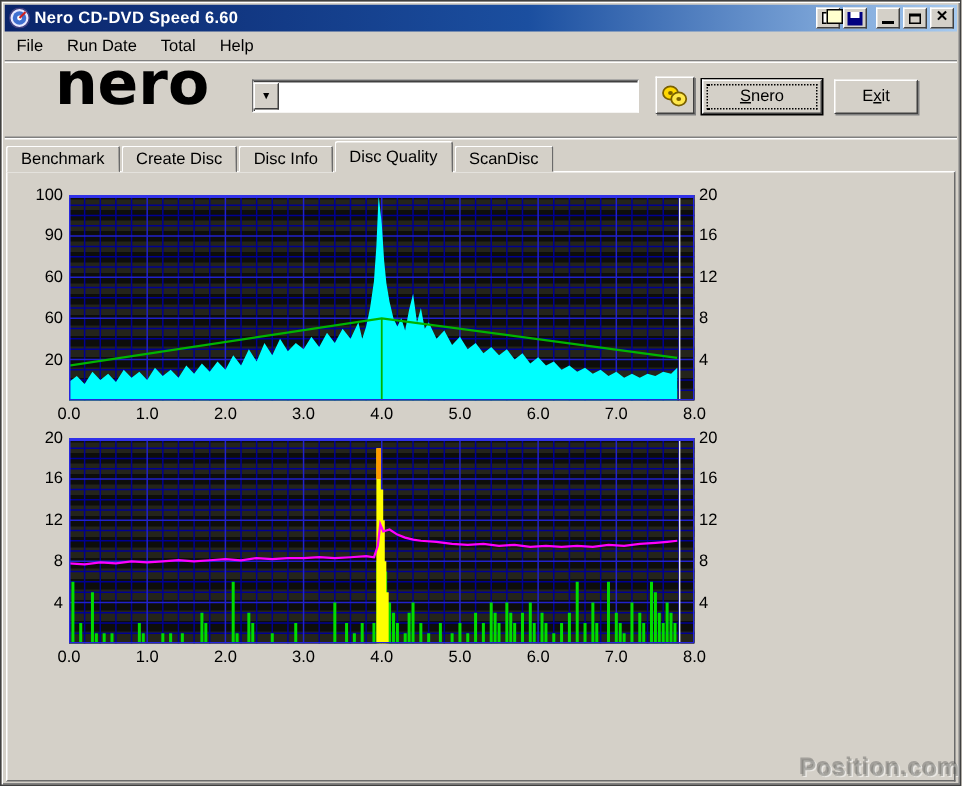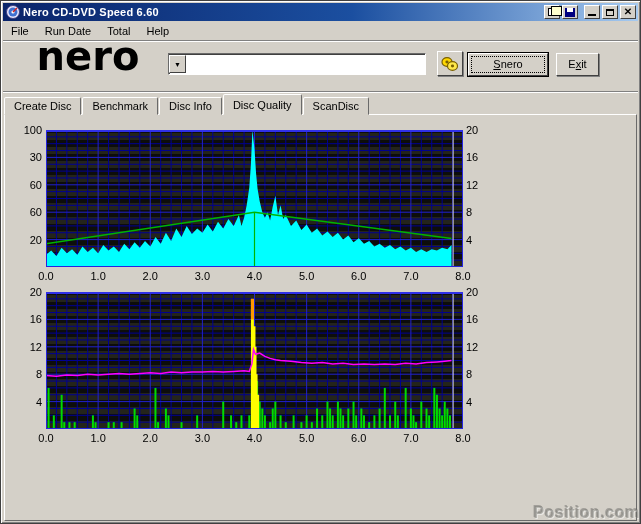--- a/index.html
+++ b/index.html
@@ -183,26 +183,26 @@
 </div>
 <div class="toolbtn">
   <svg width="18" height="16" viewBox="0 0 18 16">
     <ellipse cx="6" cy="6" rx="5" ry="4.4" fill="#FFD800" stroke="#7a6000" stroke-width="1.2"></ellipse>
     <ellipse cx="11.5" cy="10" rx="5" ry="4.4" fill="#FFE84a" stroke="#7a6000" stroke-width="1.2"></ellipse>
     <ellipse cx="6" cy="6" rx="1.6" ry="1.4" fill="#7a6000"></ellipse>
     <ellipse cx="11.5" cy="10" rx="1.6" ry="1.4" fill="#7a6000"></ellipse>
   </svg>
 </div>
 <div class="pushbtn default" style="left:468px;top:53px;width:80px"><span></span><span class="ul">S</span><span>nero</span></div>
-<div class="pushbtn" style="left:556px;top:53px;width:43px"><span>E</span><span class="ul">x</span><span>it</span></div>
+<div class="pushbtn" style="left:556px;top:53px;width:56px"><span>E</span><span class="ul">x</span><span>it</span></div>
 <div class="etched" style="top:91px"></div>
 
 <div class="tabstrip">
+  <div class="tab">Benchmark</div>
   <div class="tab">Create Disc</div>
-  <div class="tab">Benchmark</div>
   <div class="tab">Disc Info</div>
   <div class="tab active">Disc Quality</div>
   <div class="tab">ScanDisc</div>
 </div>
 <div class="tabpage"></div>
 
 <div class="chart" id="chart0" style="top:130px">
     <svg width="417" height="137" style="left: 46px; top: 0px;">
       <rect x="0" y="0" width="417" height="137" fill="#0d0d0b"></rect>
       <rect x="0" y="3" width="417" height="7" fill="#24241b"></rect>
@@ -275,21 +275,21 @@
       <line x1="0" y1="82.19999999999999" x2="417" y2="82.19999999999999" stroke="#2222cc" stroke-width="1"></line>
       <line x1="0" y1="109.6" x2="417" y2="109.6" stroke="#2222cc" stroke-width="1"></line>
       <polygon points="0,137 0.0,124.7 5.2,120.6 10.4,126.0 15.6,117.8 20.9,123.3 26.1,119.2 31.3,124.7 36.5,116.5 41.7,121.9 46.9,117.8 52.1,123.3 57.3,115.1 62.5,120.6 67.8,116.5 73.0,121.9 78.2,113.7 83.4,119.2 88.6,112.3 93.8,117.8 99.0,111.0 104.3,116.5 109.5,106.9 114.7,113.7 119.9,102.8 125.1,111.0 130.3,98.6 135.5,106.9 140.7,95.9 145.9,104.1 151.2,98.6 156.4,102.8 161.6,94.5 166.8,101.4 172.0,91.8 177.2,98.6 182.4,89.1 187.7,95.9 192.9,84.9 195.5,95.9 198.1,87.7 200.7,75.3 203.3,57.5 204.9,34.3 206.4,0.0 208.5,19.2 210.1,43.8 211.6,58.9 213.7,71.2 216.3,82.2 218.9,87.7 221.5,82.2 224.1,90.4 226.7,76.7 229.4,65.8 232.0,84.9 234.6,75.3 237.2,89.1 239.8,84.9 245.0,95.9 250.2,90.4 255.4,100.0 260.6,94.5 265.8,102.8 271.1,98.6 276.3,105.5 281.5,101.4 286.7,106.9 291.9,102.8 297.1,109.6 302.3,105.5 307.5,112.3 312.8,108.2 318.0,113.7 323.2,111.0 328.4,116.5 333.6,113.7 338.8,117.8 344.0,115.1 349.2,119.2 354.4,116.5 359.7,120.6 364.9,117.8 370.1,121.9 375.3,119.2 380.5,121.9 385.7,119.2 390.9,120.6 396.1,117.8 401.4,119.2 405.5,115.1 405.5,137" fill="#00ffff"></polygon>
       <line x1="208.5" y1="82.19999999999999" x2="208.5" y2="137" stroke="#00b400" stroke-width="1.2"></line>
       <polyline points="0.0,113.7 208.5,82.2 405.5,108.6" fill="none" stroke="#00b400" stroke-width="1.5"></polyline>
       <line x1="407.09625" y1="0" x2="407.09625" y2="137" stroke="#e2e2e2" stroke-width="1"></line>
       <rect x="0.5" y="0.5" width="416" height="136" fill="none" stroke="#2525dd" stroke-width="1"></rect>
       <line x1="0" y1="1" x2="417" y2="1" stroke="#3030e8" stroke-width="2"></line>
     </svg>
     <div class="yl" style="top: -6px;">100</div>
-    <div class="yl" style="top: 21.4px;">30</div>
+    <div class="yl" style="top: 21.4px;">90</div>
     <div class="yl" style="top: 48.8px;">60</div>
     <div class="yl" style="top: 76.2px;">60</div>
     <div class="yl" style="top: 103.6px;">20</div>
     <div class="yr" style="top: -6px;">20</div>
     <div class="yr" style="top: 21.4px;">16</div>
     <div class="yr" style="top: 48.8px;">12</div>
     <div class="yr" style="top: 76.2px;">8</div>
     <div class="yr" style="top: 103.6px;">4</div>
     <div class="xl" style="left: 32px; top: 140px;">0.0</div>
     <div class="xl" style="left: 84.125px; top: 140px;">1.0</div>

